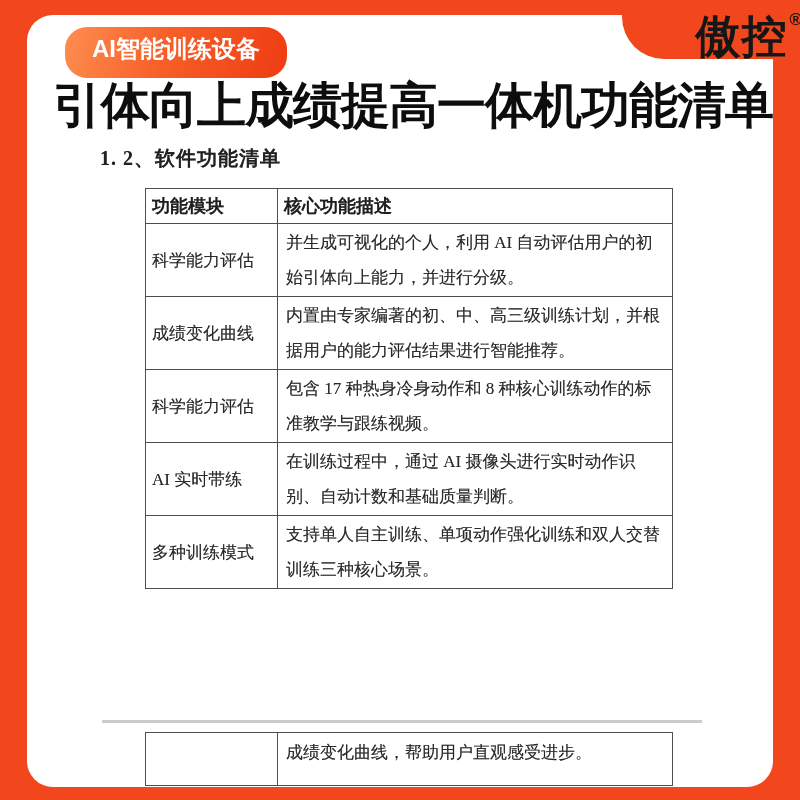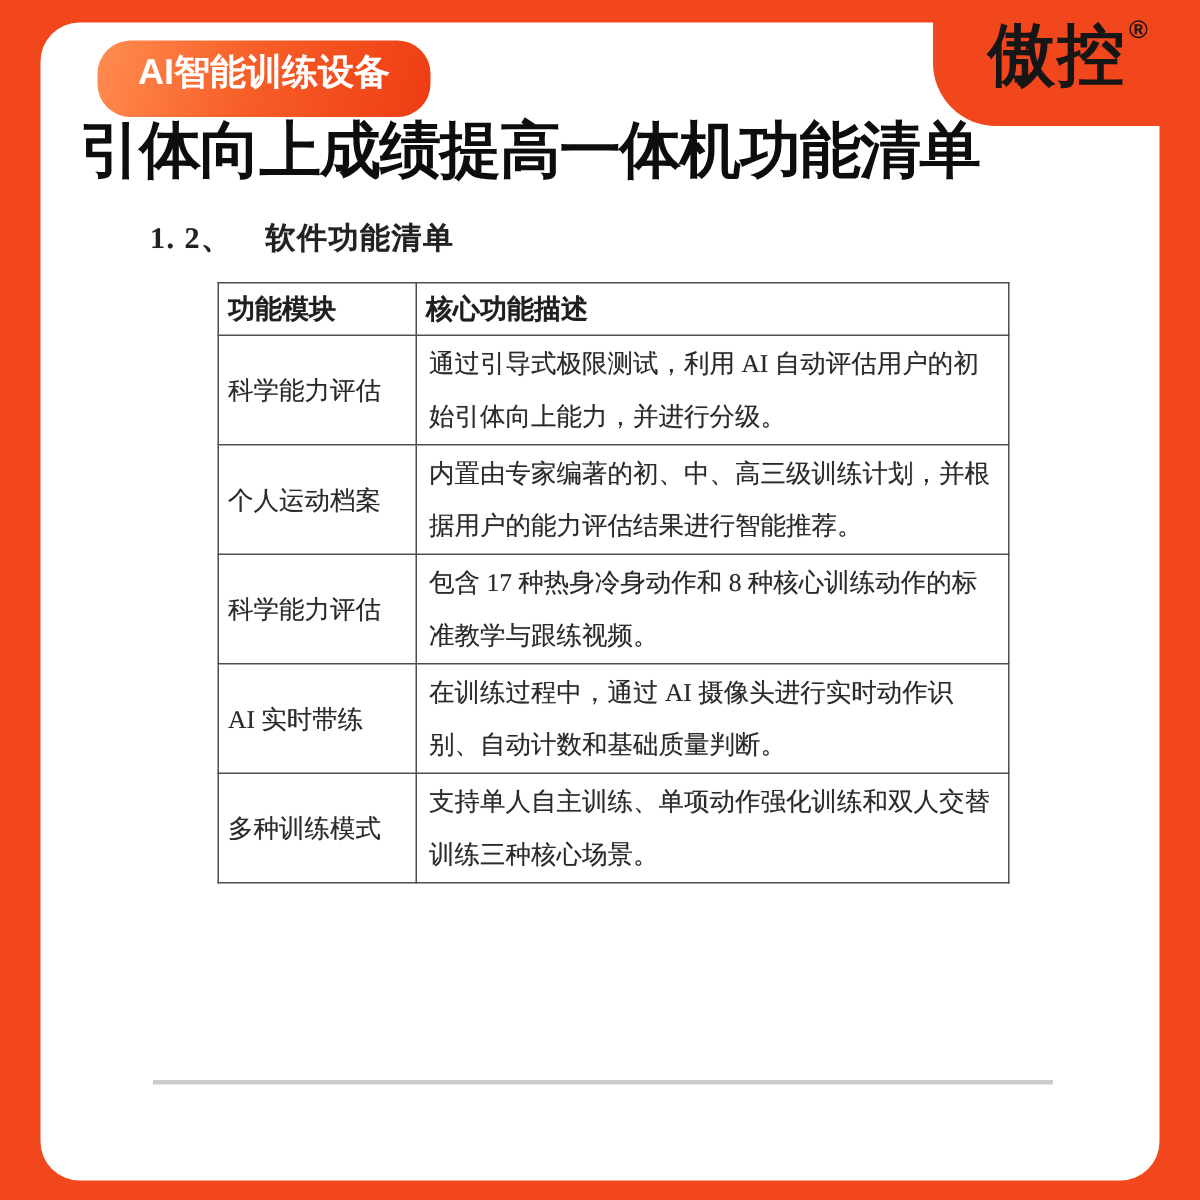--- a/index.html
+++ b/index.html
@@ -17,24 +17,24 @@
     left: 27px; top: 15px;
     width: 746px; height: 772px;
     background: #ffffff;
     border-radius: 26px;
   }
 
   
   .brand-tab {
     position: absolute;
     top: 0; right: 0;
-    width: 178px; height: 84px;
+    width: 178px; height: 59px;
     background: #f2461d;
     border-bottom-left-radius: 42px;
-    text-align: center;
+    text-align: right;
     z-index: 3;
   }
   .brand-name {
     font-size: 45px;
     font-weight: 800;
     color: #161616;
     line-height: 74px;
     letter-spacing: 1px;
   }
   .reg-mark {
@@ -58,21 +58,21 @@
     font-size: 24px;
     font-weight: 700;
     line-height: 43px;
     z-index: 2;
   }
 
   .main-title {
     position: absolute;
     left: 53px; top: 73px;
     width: 700px;
-    font-size: 41px;
+    font-size: 49px;
     font-weight: 900;
     letter-spacing: -1px;
     color: #0d0d0d;
     white-space: nowrap;
     z-index: 2;
   }
 
   
   .doc {
     position: absolute;
@@ -83,21 +83,21 @@
     z-index: 2;
   }
   .section-heading {
     position: absolute;
     left: 100px; top: 145px;
     font-size: 20px;
     font-weight: 700;
     color: #222222;
   }
   .section-heading .sec-num { letter-spacing: 1px; }
-  .section-heading .sec-title { margin-left: 22px; letter-spacing: 1px; }
+  .section-heading .sec-title { letter-spacing: 1px; }
 
   table.feature-table {
     position: absolute;
     left: 145px; top: 188px;
     width: 527px;
     border-collapse: collapse;
     table-layout: fixed;
     font-size: 17px;
     color: #2a2a2a;
   }
@@ -170,37 +170,49 @@
       </colgroup>
     <thead>
       <tr>
         <th>功能模块</th>
         <th>核心功能描述</th>
       </tr>
     </thead>
     <tbody>
         <tr>
     <td class="module-cell">科学能力评估</td>
-    <td class="desc-cell">通过引导式极限测试，利用 AI 自动评估用户的初始引体向上能力，并进行分级。</td>
-  </tr>
-        <tr>
-    <td class="module-cell">个人运动档案</td>
+    <td class="desc-cell">并生成可视化的个人，利用 AI 自动评估用户的初始引体向上能力，并进行分级。</td>
+  </tr>
+        <tr>
+    <td class="module-cell">成绩变化曲线</td>
     <td class="desc-cell">内置由专家编著的初、中、高三级训练计划，并根据用户的能力评估结果进行智能推荐。</td>
   </tr>
         <tr>
     <td class="module-cell">科学能力评估</td>
     <td class="desc-cell">包含 17 种热身冷身动作和 8 种核心训练动作的标准教学与跟练视频。</td>
   </tr>
         <tr>
     <td class="module-cell">AI 实时带练</td>
     <td class="desc-cell">在训练过程中，通过 AI 摄像头进行实时动作识别、自动计数和基础质量判断。</td>
   </tr>
         <tr>
     <td class="module-cell">多种训练模式</td>
     <td class="desc-cell">支持单人自主训练、单项动作强化训练和双人交替训练三种核心场景。</td>
   </tr>
       </tbody>
   </table>
 
   <div class="page-separator"></div>
 
+  <table class="frag-table">
+    <colgroup>
+        <col class="c-module">
+        <col class="c-desc">
+      </colgroup>
+    <tbody>
+      <tr>
+        <td class="module-cell"></td>
+        <td class="desc-cell">成绩变化曲线，帮助用户直观感受进步。</td>
+      </tr>
+    </tbody>
+  </table>
 
 </div>
 
 </body></html>

